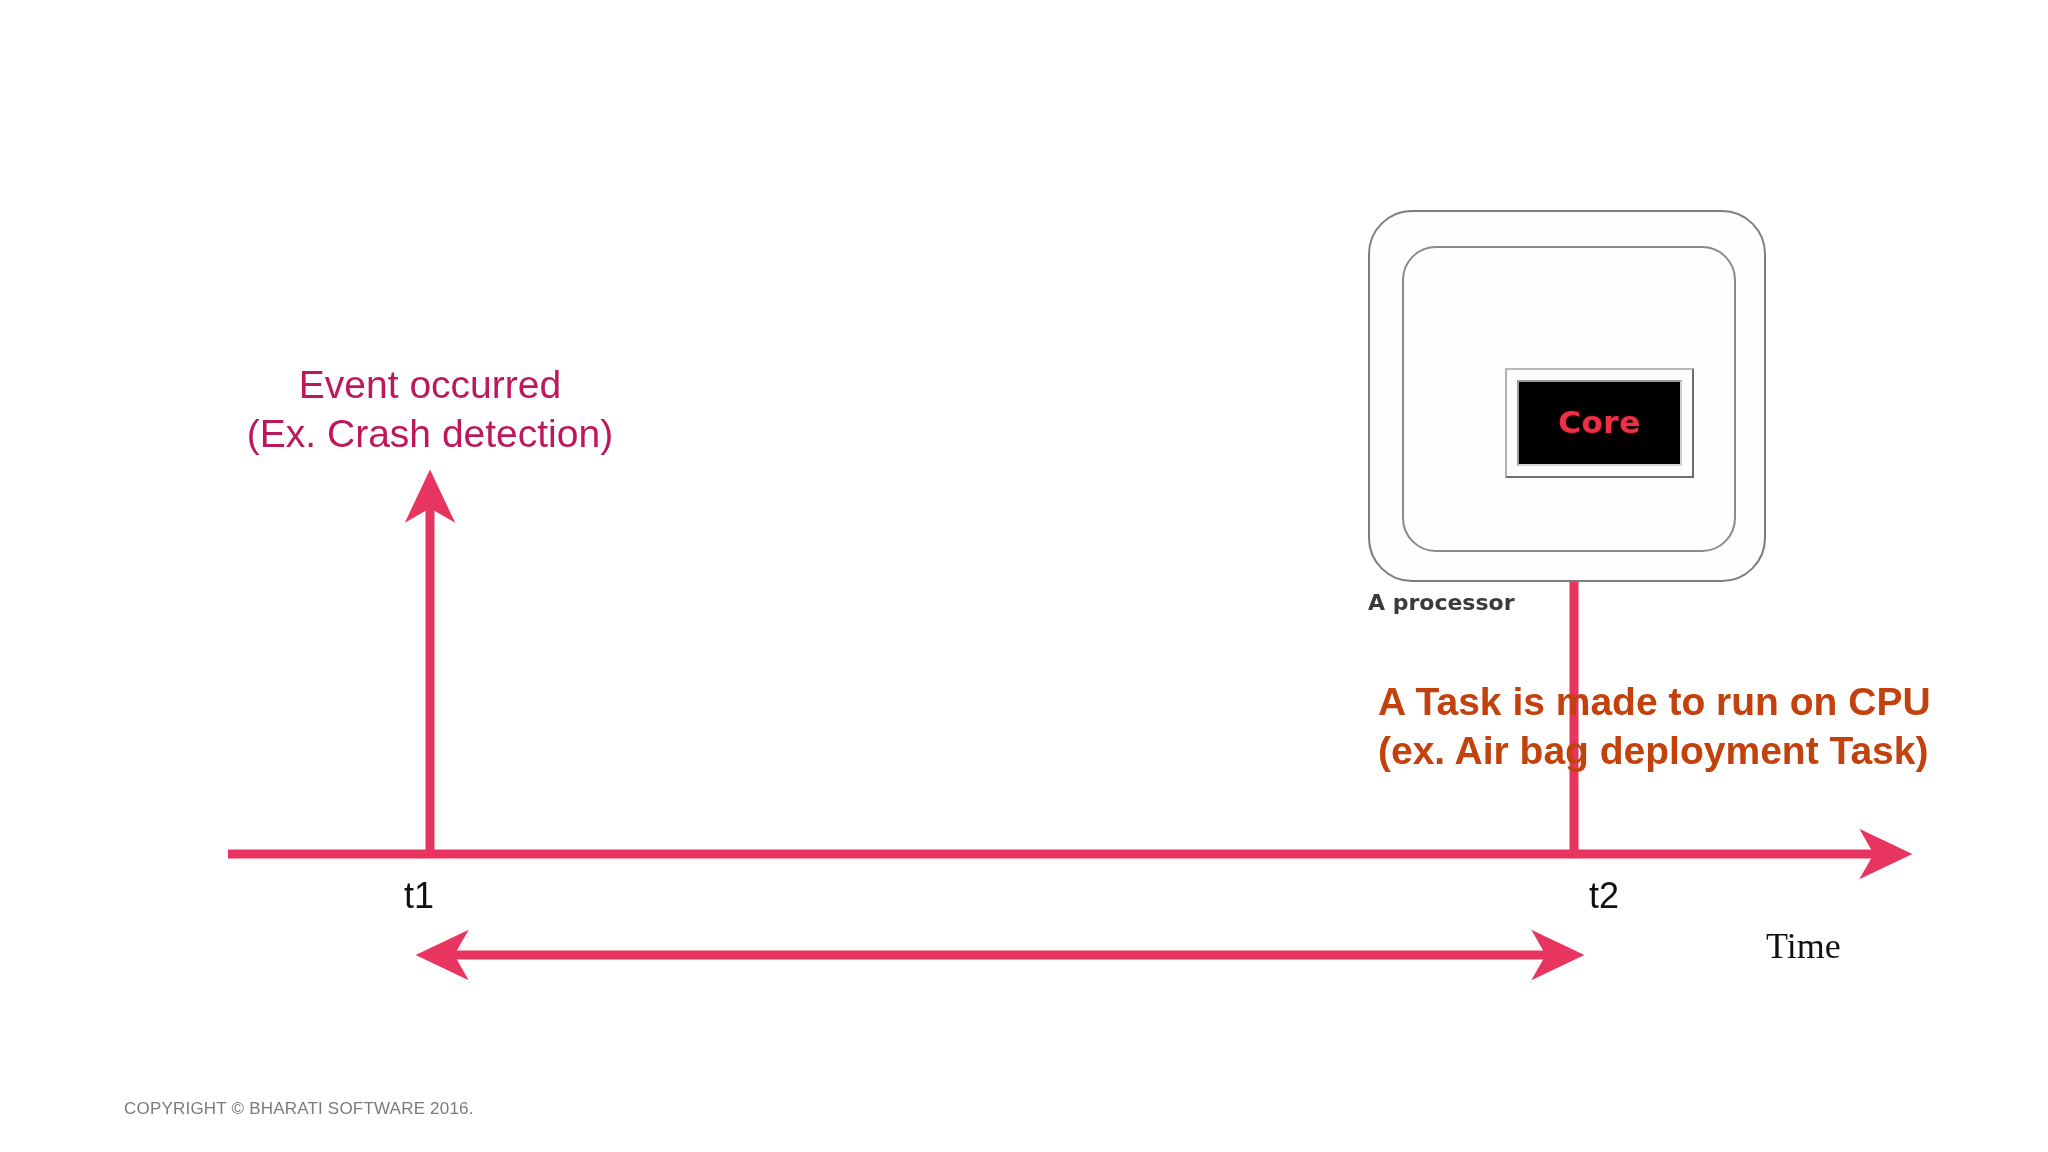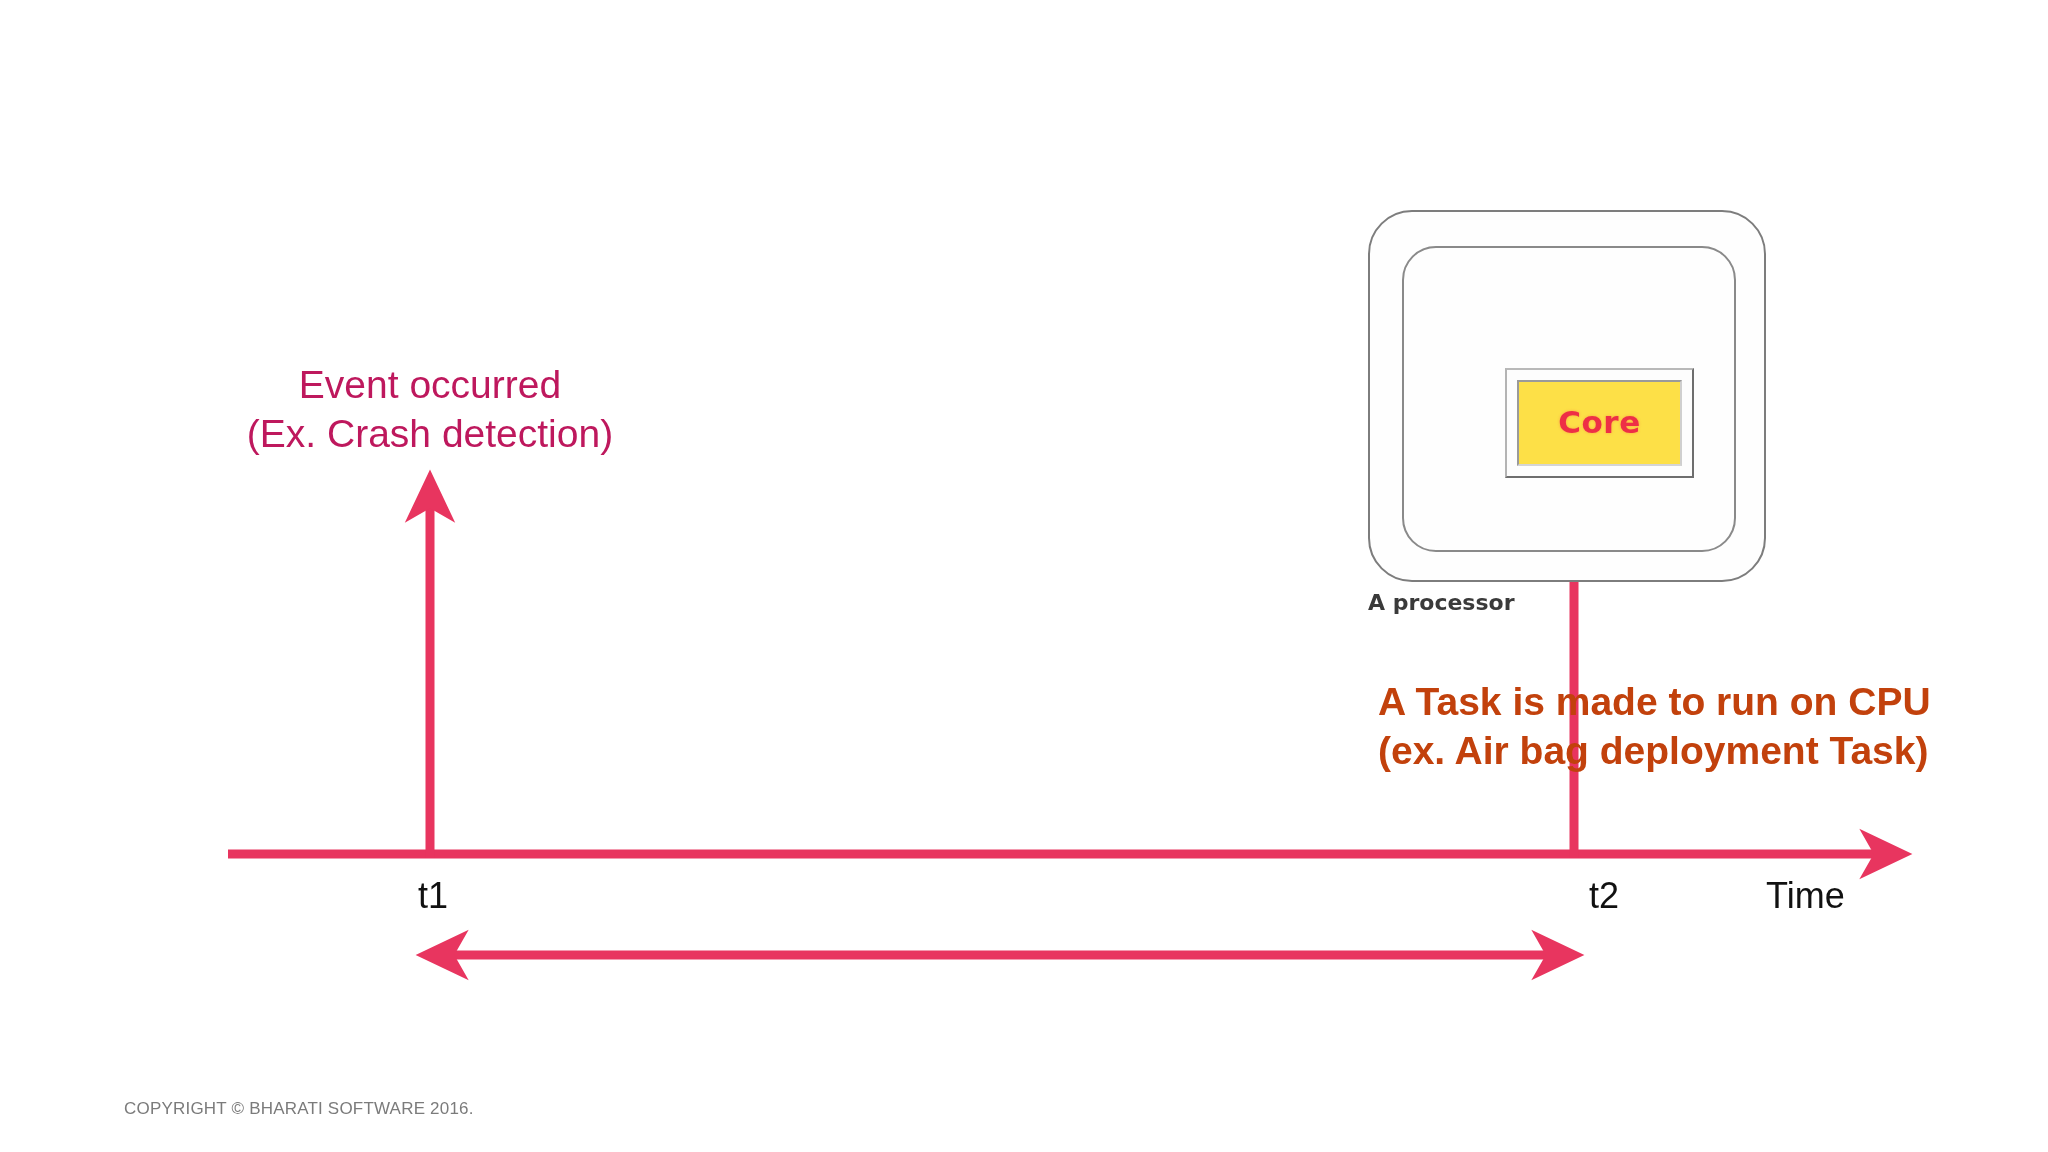--- a/index.html
+++ b/index.html
@@ -52,23 +52,23 @@
     color: #c2410c;
   }
   #task-caption .line {
     display: block;
   }
   
   .tick-label {
     font-size: 36px;
     color: #111111;
   }
-  #label-t1 { left: 404px; top: 873px; margin-left: 14px; }
+  #label-t1 { left: 404px; top: 873px; }
   #label-t2 { left: 1548px; top: 873px; margin-left: 41px; }
-  #label-time { left: 1766px; top: 873px; }
+  #label-time { left: 1766px; top: 924px; font-family: Liberation Serif, serif; }
   
   #latency-label {
     left: 425px;
     top: 992px;
     width: 1142px;
     text-align: center;
     font-size: 38px;
     color: #111111;
   }
   
@@ -113,21 +113,21 @@
     border-right: 2px solid #6e6e6e;
     border-bottom: 2px solid #6e6e6e;
   }
   .core-bevel {
     position: absolute;
     left: 10px;
     top: 10px;
     right: 10px;
     bottom: 10px;
     box-sizing: border-box;
-    background: #fde047;
+    background: #000000;
     border-top: 2px solid #9a9a9a;
     border-left: 2px solid #9a9a9a;
     border-right: 2px solid #cfcfcf;
     border-bottom: 2px solid #d4d4d4;
   }
   .core-label {
     position: absolute;
     left: 0;
     right: 0;
     top: 50%;

